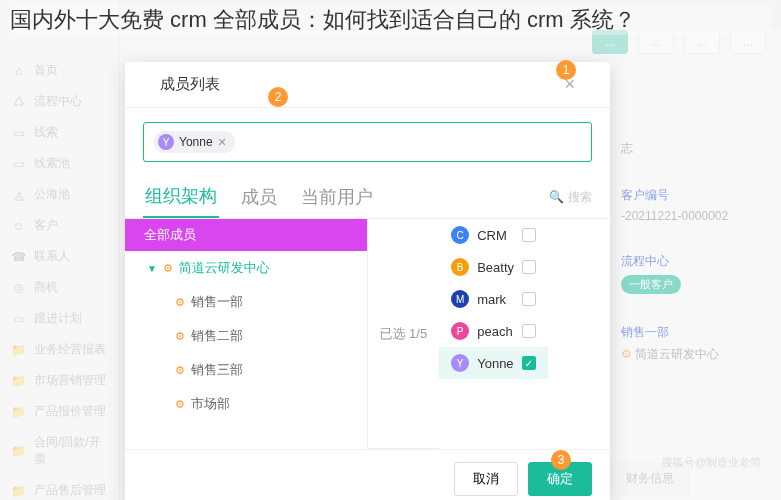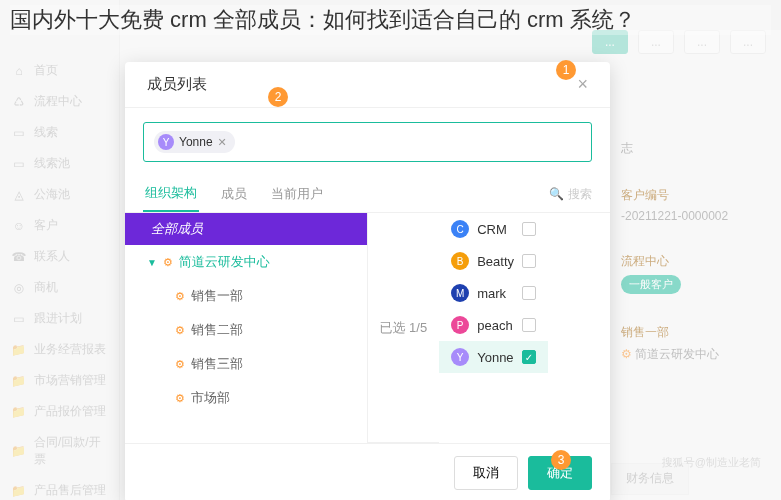--- a/index.html
+++ b/index.html
@@ -6,55 +6,55 @@
 body { font-family: "Microsoft YaHei", Arial, sans-serif; font-size: 13px; color: #333; background: #f5f5f5; width: 781px; height: 500px; overflow: hidden; position: relative; }
 .page-title { position: absolute; top: 5px; left: 10px; right: 10px; font-size: 22px; color: #333; z-index: 5; background: rgba(255,255,255,0.3); font-weight: 400; }
 
 .sidebar { position: absolute; left: 0; top: 0; width: 120px; height: 500px; background: #fafafa; border-right: 1px solid #eee; padding-top: 55px; opacity: 0.4; }
 .sidebar-item { display: flex; align-items: center; padding: 7px 12px; color: #aaa; font-size: 12px; gap: 8px; }
 .sidebar-icon { width: 14px; height: 14px; display: inline-flex; align-items: center; justify-content: center; }
 
 .main-bg { position: absolute; left: 120px; top: 30px; right: 0; bottom: 0; background: #fff; opacity: 0.3; }
 .right-panel { position: absolute; right: 10px; top: 140px; width: 150px; opacity: 0.5; font-size: 12px; color: #999; }
 .right-panel .field { margin-bottom: 30px; }
-.right-panel .field-label { color: #a16207; margin-bottom: 5px; }
+.right-panel .field-label { color: #1d4ed8; margin-bottom: 5px; }
 .right-panel .field-value { color: #888; }
 .badge-customer { background: #1abc9c; color: #fff; padding: 2px 8px; border-radius: 10px; font-size: 11px; display: inline-block; }
 
 .header-btns { position: absolute; top: 30px; right: 15px; display: flex; gap: 10px; opacity: 0.3; }
 .header-btn { padding: 4px 12px; border: 1px solid #ddd; border-radius: 3px; background: #fff; font-size: 12px; color: #aaa; }
 .header-btn.primary { background: #1abc9c; color: #fff; border-color: #1abc9c; }
 
 .bottom-tabs { position: absolute; bottom: 5px; left: 220px; display: flex; gap: 5px; opacity: 0.4; }
 .bottom-tab { padding: 6px 14px; font-size: 12px; color: #999; background: #f5f5f5; border: 1px solid #eee; }
 .bottom-tab.active { color: #1abc9c; border-color: #1abc9c; border-bottom: 2px solid #1abc9c; background: #fff; }
 
 .callout { position: absolute; width: 20px; height: 20px; border-radius: 50%; background: #ff9933; color: #fff; display: flex; align-items: center; justify-content: center; font-size: 12px; z-index: 20; }
 .c1 { top: 60px; right: 205px; }
 .c2 { top: 87px; left: 268px; }
 .c3 { bottom: 30px; right: 210px; }
 
 .modal { position: absolute; top: 62px; left: 125px; width: 485px; background: #fff; box-shadow: 0 4px 20px rgba(0,0,0,0.15); border-radius: 4px; z-index: 10; }
-.modal-header { display: flex; justify-content: space-between; align-items: center; padding: 12px 22px; border-bottom: 1px solid #f0f0f0; }
+.modal-header { display: flex; justify-content: space-between; align-items: center; padding: 12px 35px; border-bottom: 1px solid #f0f0f0; }
 .modal-title { font-size: 15px; color: #333; font-weight: 500; }
 .close-btn { font-size: 18px; color: #aaa; cursor: pointer; }
 
 .chip-area { margin: 14px 18px; padding: 8px 10px; border: 1px solid #1abc9c; border-radius: 3px; }
 .chip { display: inline-flex; align-items: center; background: #f0f0f5; border-radius: 12px; padding: 3px 8px 3px 4px; gap: 5px; font-size: 12px; }
 .chip .avatar { width: 16px; height: 16px; border-radius: 50%; background: #a78bfa; color: #fff; display: flex; align-items: center; justify-content: center; font-size: 10px; }
 .chip .x { color: #999; font-size: 11px; }
 
 .tabs { display: flex; padding: 0 18px; border-bottom: 1px solid #f0f0f0; gap: 20px; align-items: center; }
-.tab { padding: 8px 2px; font-size: 13px; color: #999; cursor: pointer; }
+.tab { padding: 8px 2px; font-size: 18px; color: #999; cursor: pointer; }
 .tab.active { color: #1abc9c; border-bottom: 2px solid #1abc9c; }
 .search-area { margin-left: auto; display: flex; align-items: center; gap: 4px; color: #ccc; font-size: 12px; }
 
 .modal-body { display: flex; height: 230px; }
 .tree-panel { width: 50%; border-right: 1px solid #f0f0f0; overflow-y: auto; }
-.tree-header { background: #6d28d9; color: #fff; padding: 7px 26px; font-size: 13px; font-style: italic; }
+.tree-header { background: #d946ef; color: #fff; padding: 7px 19px; font-size: 13px; }
 .tree-node { padding: 8px 10px; font-size: 13px; color: #555; display: flex; align-items: center; gap: 6px; cursor: pointer; }
 .tree-node.lvl1 { padding-left: 22px; color: #1abc9c; }
 .tree-node.lvl2 { padding-left: 50px; color: #666; }
 .tree-icon { color: #ff9933; font-size: 11px; }
 .caret { color: #1abc9c; font-size: 10px; }
 
 .selected-panel { width: 50%; display: flex; flex-direction: row; }
 .selected-header { padding: 7px 12px; font-size: 13px; color: #999; display: flex; justify-content: space-between; align-items: center; border-bottom: 1px solid #f0f0f0; }
 .member-row { display: flex; align-items: center; padding: 7px 12px; gap: 8px; font-size: 13px; cursor: pointer; }
 .member-row:hover, .member-row.hover { background: #e8f8f4; }

